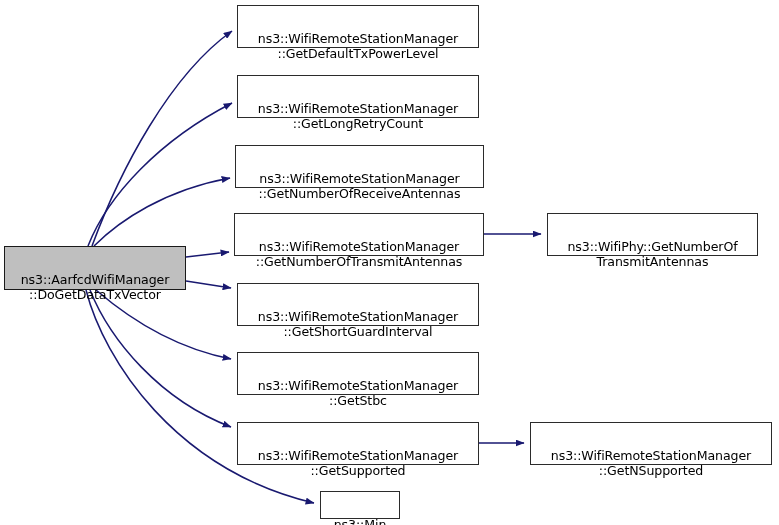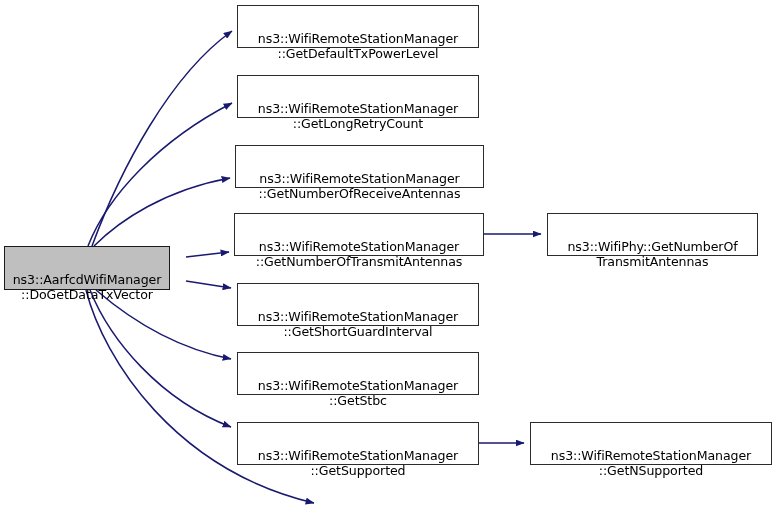--- a/index.html
+++ b/index.html
@@ -73,21 +73,21 @@
         <path d="M 186,257 L 229,252" fill="none" stroke="#191970" stroke-width="1.5" marker-end="url(#arrowhead)"></path>
         <path d="M 186,281 L 231,288" fill="none" stroke="#191970" stroke-width="1.5" marker-end="url(#arrowhead)"></path>
         <path d="M 96,290 C 125,315 170,347 231,359" fill="none" stroke="#191970" stroke-width="1.5" marker-end="url(#arrowhead)"></path>
         <path d="M 90,290 C 110,340 160,400 231,427" fill="none" stroke="#191970" stroke-width="1.5" marker-end="url(#arrowhead)"></path>
         <path d="M 86,290 C 104,360 175,470 314,503" fill="none" stroke="#191970" stroke-width="1.5" marker-end="url(#arrowhead)"></path>
         <path d="M 484,234 L 541,234" fill="none" stroke="#191970" stroke-width="1.5" marker-end="url(#arrowhead)"></path>
         <path d="M 479,443 L 524,443" fill="none" stroke="#191970" stroke-width="1.5" marker-end="url(#arrowhead)"></path>
       </g>
   </svg>
 
-  <div class="node root" style="left:4px; top:246px; width:166px; height:44px;">
+  <div class="node root" style="left:4px; top:246px; width:182px; height:44px;">
     <span class="node-label">ns3::AarfcdWifiManager
 ::DoGetDataTxVector</span>
   </div>
 
   <div class="node" style="left:237px; top:5px; width:242px; height:43px;">
     <span class="node-label">ns3::WifiRemoteStationManager
 ::GetDefaultTxPowerLevel</span>
   </div>
 
   <div class="node" style="left:237px; top:75px; width:242px; height:43px;">
@@ -113,20 +113,23 @@
   <div class="node" style="left:237px; top:352px; width:242px; height:43px;">
     <span class="node-label">ns3::WifiRemoteStationManager
 ::GetStbc</span>
   </div>
 
   <div class="node" style="left:237px; top:422px; width:242px; height:43px;">
     <span class="node-label">ns3::WifiRemoteStationManager
 ::GetSupported</span>
   </div>
 
+  <div class="node" style="left:320px; top:491px; width:80px; height:28px;">
+    <span class="node-label">ns3::Min</span>
+  </div>
 
   <div class="node" style="left:547px; top:213px; width:211px; height:43px;justify-content:center;">
     <span class="node-label">ns3::WifiPhy::GetNumberOf
 TransmitAntennas</span>
   </div>
 
   <div class="node" style="left:530px; top:422px; width:242px; height:43px;">
     <span class="node-label">ns3::WifiRemoteStationManager
 ::GetNSupported</span>
   </div>

